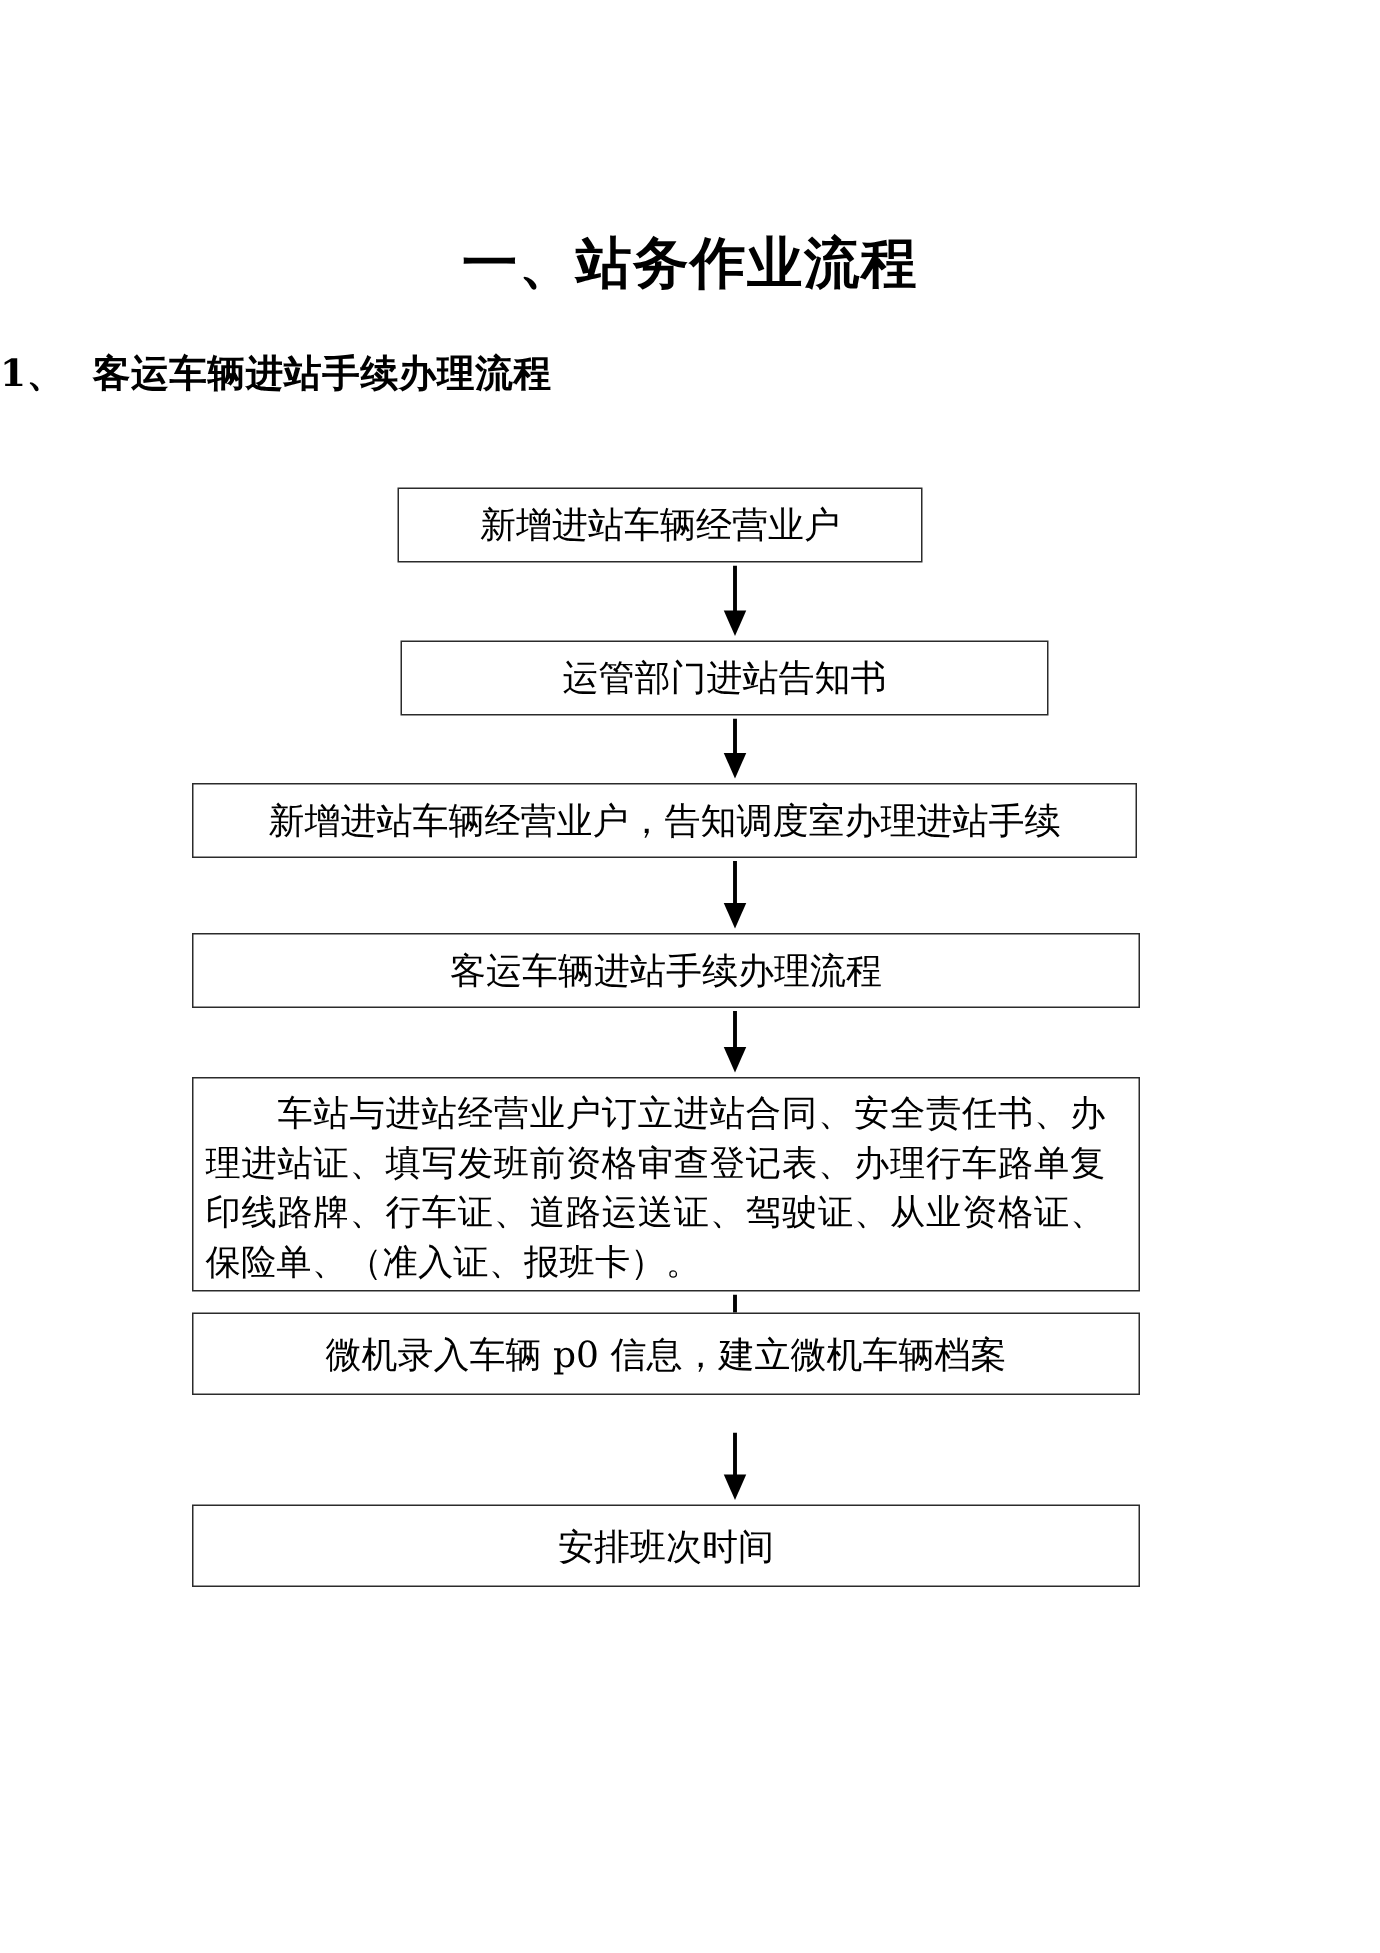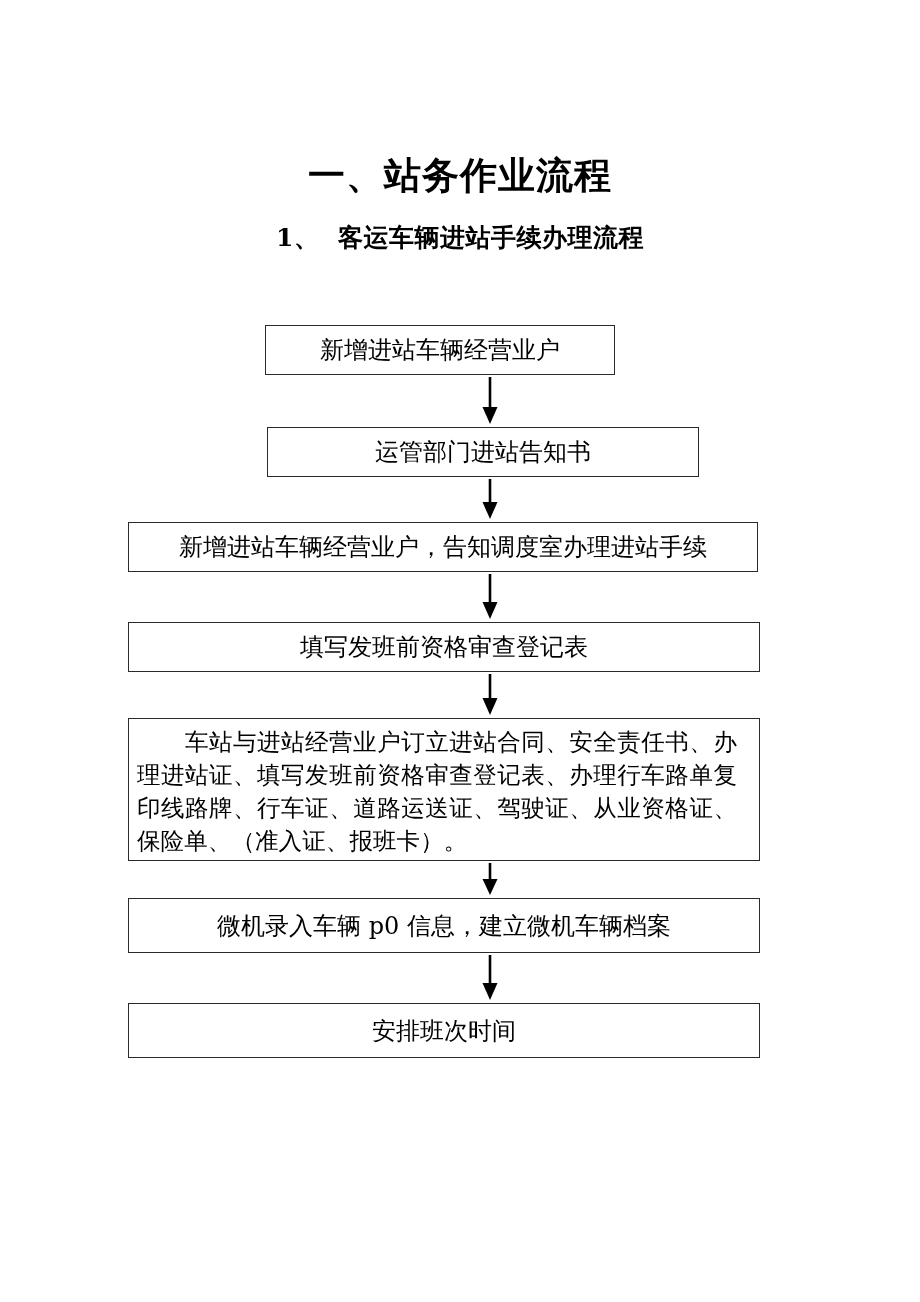--- a/index.html
+++ b/index.html
@@ -35,22 +35,22 @@
     letter-spacing: 1px;
     font-family: "DejaVu Serif", "Liberation Serif", serif;
     white-space: pre;
     margin-top: 16px;
   }
 
   .doc-subtitle {
     position: absolute;
     left: 0;
     right: 0;
-    top: 220px;
-    text-align: center;
+    top: 231px;
+    text-align: left;
     font-size: 25px;
     line-height: 36px;
     font-weight: 700;
     letter-spacing: 0.5px;
     white-space: pre;
   }
 
   
   .flow {
     position: absolute;
@@ -102,21 +102,21 @@
     width: 26px;
   }
   .arrow svg { display: block; }
 
   
   #box-1 { left: 265px; top: 325px;  width: 350px; height: 50px; }
   #box-2 { left: 226px; top: 427px;  width: 432px; height: 50px; margin-left: 41px; }
   #box-3 { left: 128px; top: 522px;  width: 630px; height: 50px; }
   #box-4 { left: 128px; top: 622px;  width: 632px; height: 50px; }
   #box-5 { left: 128px; top: 718px;  width: 632px; height: 143px; }
-  #box-6 { left: 128px; top: 898px;  width: 632px; height: 55px; align-items: center; }
+  #box-6 { left: 128px; top: 875px;  width: 632px; height: 55px; align-items: center; }
   #box-7 { left: 128px; top: 1003px; width: 632px; height: 55px; }
 
   #arrow-1 { left: 477px; top: 377px;  height: 48px; }
   #arrow-2 { left: 477px; top: 479px;  height: 41px; }
   #arrow-3 { left: 477px; top: 574px;  height: 46px; }
   #arrow-4 { left: 477px; top: 674px;  height: 42px; }
   #arrow-5 { left: 477px; top: 863px;  height: 33px; }
   #arrow-6 { left: 477px; top: 955px;  height: 46px; }
 </style>
 </head>
@@ -157,21 +157,21 @@
     </div>
 
     <div class="arrow" id="arrow-3">
       <svg width="26" height="46" viewBox="0 0 26 46" aria-hidden="true">
         <line x1="13" y1="0" x2="13" y2="32" stroke="#000000" stroke-width="2.6"></line>
         <polygon points="13,45 5.5,28 20.5,28" fill="#000000"></polygon>
       </svg>
     </div>
 
     <div class="flow-box" id="box-4">
-      <span class="box-text">填写发班前资格审查登记表</span>
+      <span class="box-text">客运车辆进站手续办理流程</span>
     </div>
 
     <div class="arrow" id="arrow-4">
       <svg width="26" height="42" viewBox="0 0 26 42" aria-hidden="true">
         <line x1="13" y1="0" x2="13" y2="28" stroke="#000000" stroke-width="2.6"></line>
         <polygon points="13,41 5.5,24 20.5,24" fill="#000000"></polygon>
       </svg>
     </div>
 
     <div class="flow-box paragraph" id="box-5">

